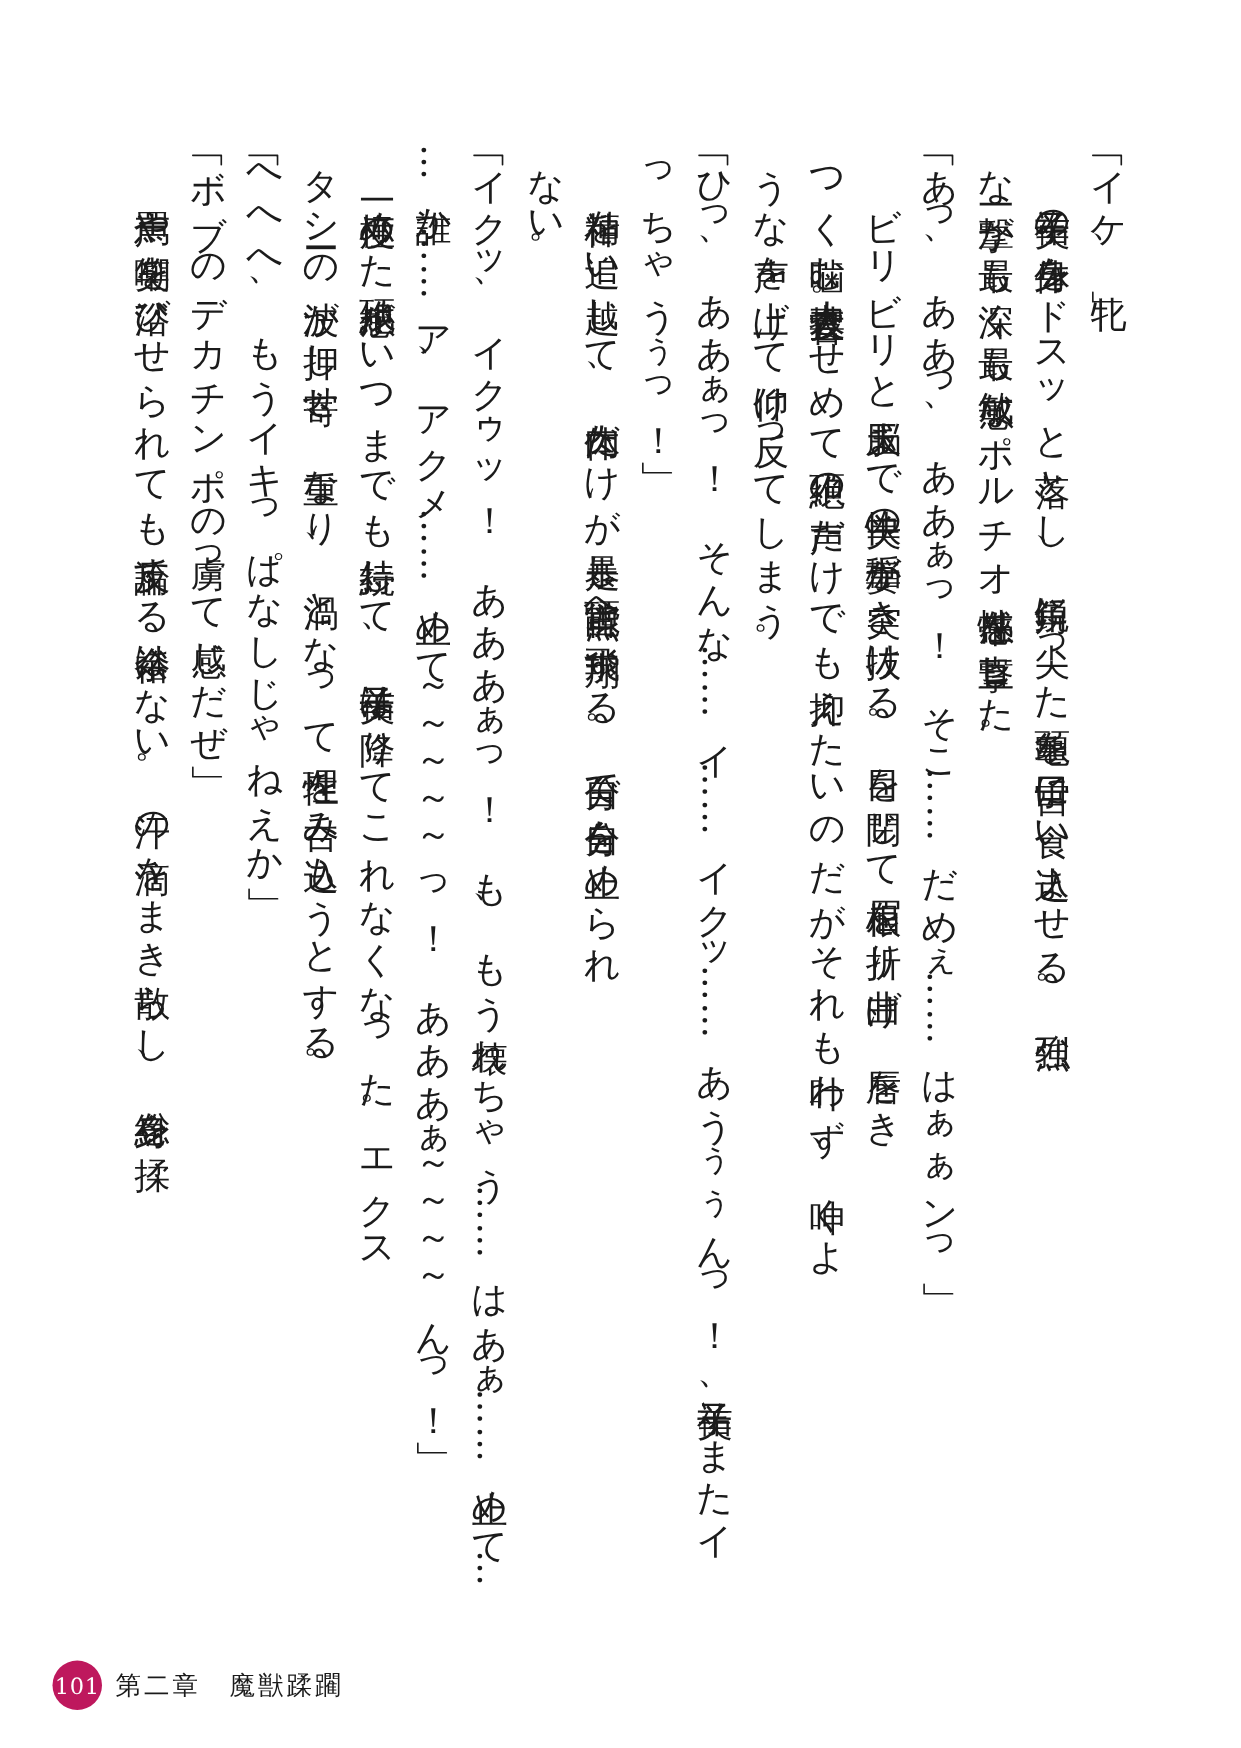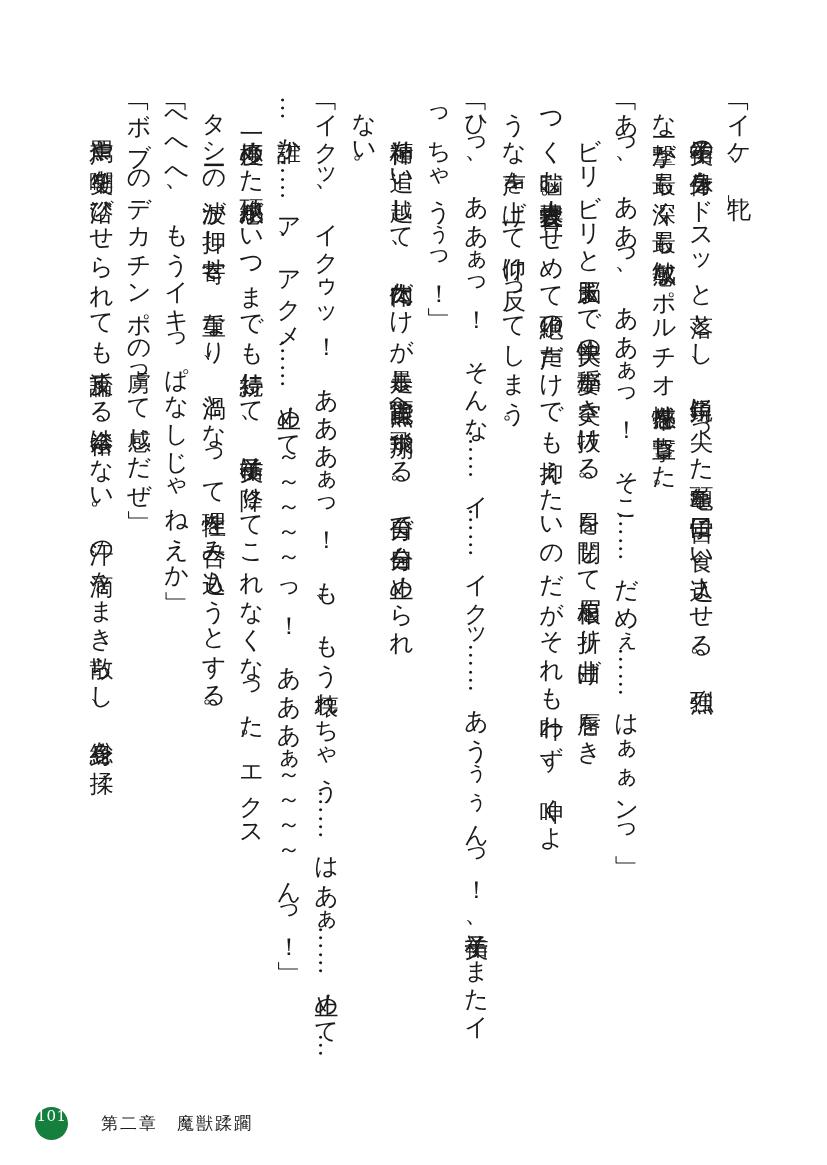--- a/index.html
+++ b/index.html
@@ -41,39 +41,39 @@
     top: 1100px;
     width: 827px;
     height: 50px;
   }
   .page-badge {
     position: absolute;
     left: 35px;
     top: 7px;
     width: 33px;
     height: 33px;
-    background: #15803d;
+    background: #be185d;
     border-radius: 50%;
     display: flex;
+    align-items: center;
     justify-content: center;
   }
   .page-badge span {
     color: #ffffff;
     font-size: 15px;
     letter-spacing: 0.5px;
   }
   .chapter {
     position: absolute;
     left: 77px;
     top: 12px;
     font-size: 17px;
     color: #1b1b1b;
     letter-spacing: 2px;
     white-space: nowrap;
-    margin-left: 24px;
   }
 </style>
 </head>
 <body>
 
 <div class="page">
 
   <div class="text-block">
     <div class="tcol">「イケ、牝」</div>
     <div class="tcol">　祐美子の身体をドスッと落とし、鋭角に尖った亀頭を子宮口に食い込ませる。強烈</div>

